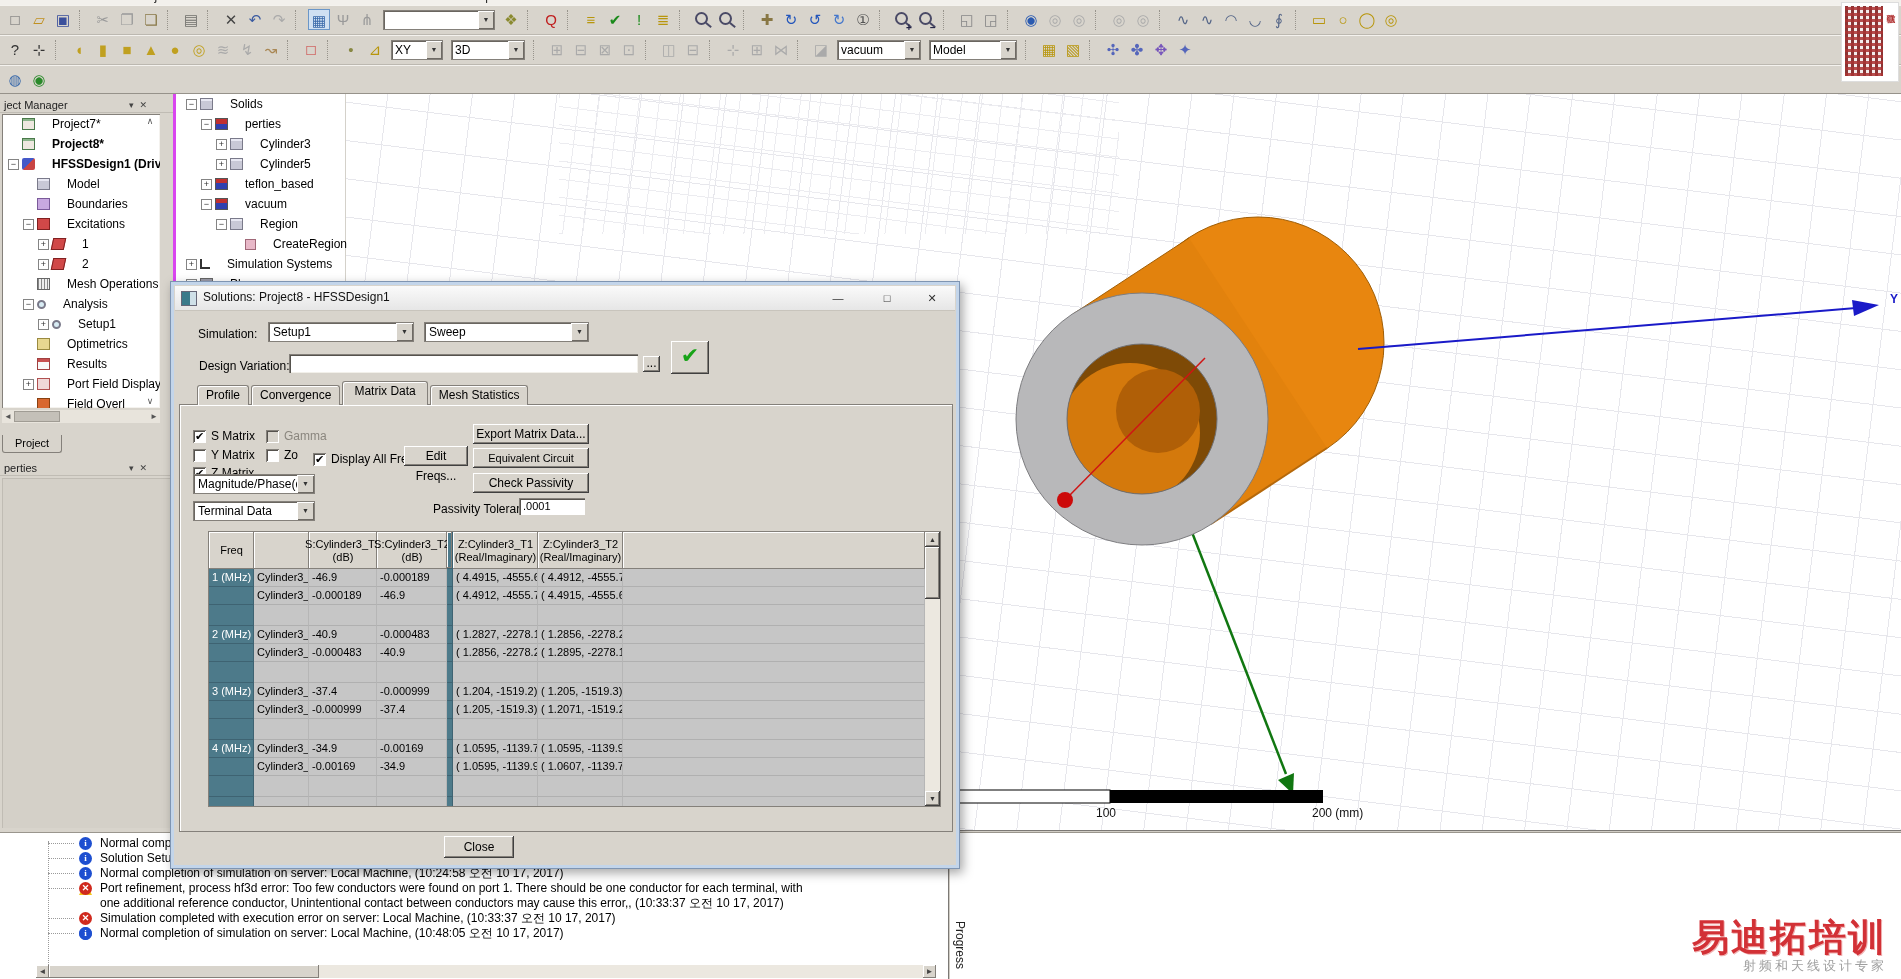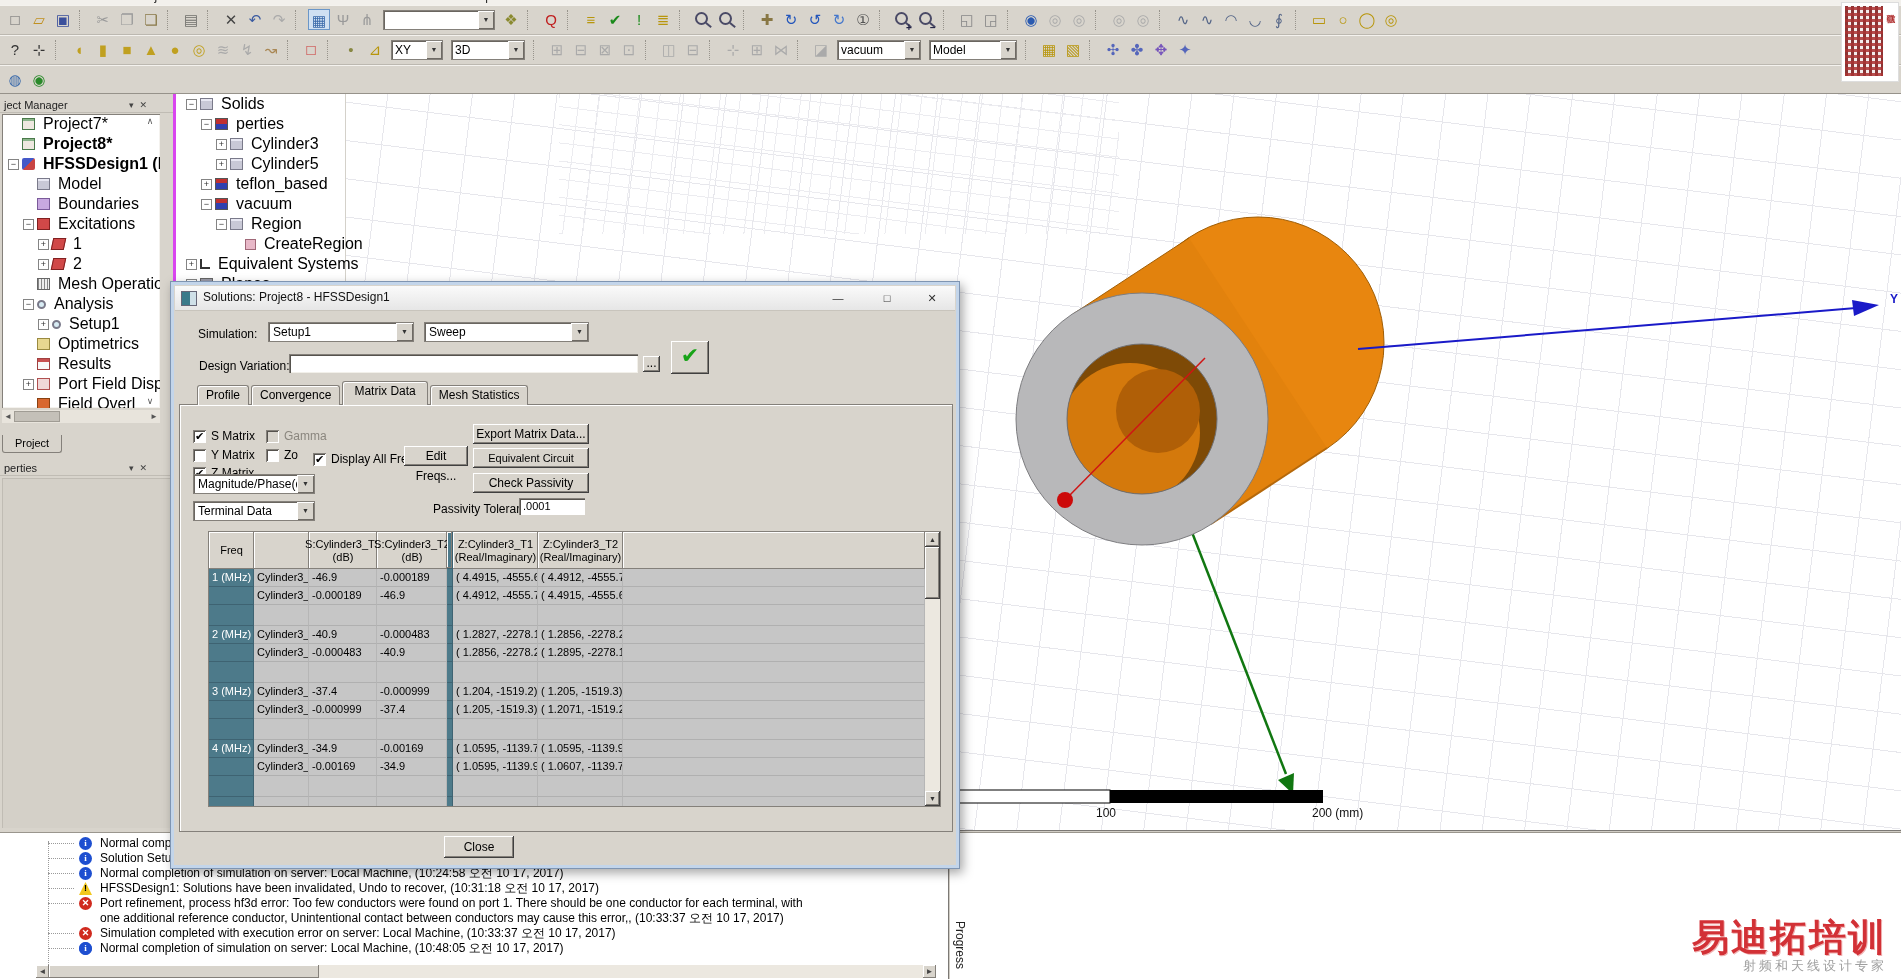--- a/index.html
+++ b/index.html
@@ -31,21 +31,21 @@
   #qr .txt{writing-mode:vertical-rl;font-size:9px;color:#b03030;margin:4px 1px;}
   
   #leftcol{position:absolute;left:0;top:94px;width:176px;height:738px;background:#d8d4cc;
            border-right:3px solid #d946ef;box-sizing:border-box;}
   .ptitle{position:absolute;left:0;width:100%;height:16px;font-size:11px;line-height:16px;padding-left:4px;
           color:#222;box-sizing:border-box;background:#d8d4cc;border-bottom:1px solid #c0bcb4;}
   .ptitle .tbtns{position:absolute;right:20px;top:0;font-size:9px;color:#444;letter-spacing:6px;}
   #pmtree{position:absolute;left:2px;top:20px;width:158px;height:294px;background:#fff;overflow:hidden;
           box-shadow:inset 1px 1px 0 #84807a,inset -1px -1px 0 #f4f2ee;}
   .trow{display:flex;align-items:center;height:20px;white-space:nowrap;}
-  .trow .lbl{font-size:16px;padding-left:8px;}
+  .trow .lbl{font-size:12px;padding-left:17px;}
   .trow .lbl.b{font-weight:bold;}
   .ebox{width:9px;height:9px;border:1px solid #848484;background:#fff;font-size:9px;line-height:8px;text-align:center;
         color:#333;flex:0 0 auto;margin-right:3px;box-sizing:content-box;}
   .espace{width:14px;flex:0 0 auto;}
   .tico{width:13px;height:12px;flex:0 0 auto;display:inline-block;box-sizing:border-box;}
   .ti-project{background:#eee8e0;border:1px solid #4a7a4a;box-shadow:inset 0 2px 0 #8ab48a;}
   .ti-design{background:linear-gradient(135deg,#4458c8 0 50%,#c84444 50% 100%);border-radius:2px;}
   .ti-model,.mi-cube{background:#c9c9d6;border:1px solid #7a7a8a;box-shadow:inset 0 2px 0 #e8e8f2;}
   .ti-boundaries{background:#c8a8e0;border:1px solid #7a5a9a;}
   .ti-excitations{background:#d04848;border:1px solid #802020;}
@@ -459,21 +459,21 @@
           <span class="lbl">Region</span>
         </div>
         <div class="trow" style="padding-left: 55px;">
           <span class="espace"></span>
           <span class="tico mi-command"></span>
           <span class="lbl">CreateRegion</span>
         </div>
         <div class="trow" style="padding-left: 10px;">
           <span class="ebox">+</span>
           <span class="tico mi-cs"></span>
-          <span class="lbl">Equivalent Systems</span>
+          <span class="lbl">Simulation Systems</span>
         </div>
         <div class="trow" style="padding-left: 10px;">
           <span class="ebox">+</span>
           <span class="tico mi-planes"></span>
           <span class="lbl">Planes</span>
         </div>
       </div>
     <svg id="scene" width="1725" height="736" viewBox="0 0 1725 736">
 
       <line x1="984" y1="356" x2="1110" y2="680" stroke="#117711" stroke-width="2.5"></line>
@@ -509,21 +509,21 @@
     <div class="scalelabel" style="left:1136px;top:712px;">200 (mm)</div>
     <div id="ylabel">Y</div>
   </div>
 
   <div id="messages">
     <div id="msgguide"></div>
     <div id="msgrows" style="padding-top:3px;">
         <div class="mrow2"><span class="stub"></span><span class="mi info">i</span><span class="mtext">Normal completi</span></div>
         <div class="mrow2"><span class="stub"></span><span class="mi info">i</span><span class="mtext">Solution Setup 'S</span></div>
         <div class="mrow2"><span class="stub"></span><span class="mi info">i</span><span class="mtext">Normal completion of simulation on server: Local Machine, (10:24:58 오전  10 17, 2017)</span></div>
-        <div class="mrow2"><span class="stub"></span><span class="mi warn">!</span><span class="mtext">HFSSDesign1: Solutions have been invalidated, Undo to recover, (10:31:18 오전  10 17, 2017)</span></div>
+        <div class="mrow2"><span class="stub"></span><span class="mi warn">!</span></div>
         <div class="mrow2"><span class="stub"></span><span class="mi err">✕</span><span class="mtext">Port refinement, process hf3d error: Too few conductors were found on port 1.  There should be one conductor for each terminal, with one additional reference conductor,  Unintentional contact between conductors may cause this error,, (10:33:37 오전  10 17, 2017)</span></div>
         <div class="mrow2"><span class="stub"></span><span class="mi err">✕</span><span class="mtext">Simulation completed with execution error on server: Local Machine, (10:33:37 오전  10 17, 2017)</span></div>
         <div class="mrow2"><span class="stub"></span><span class="mi info">i</span></div>
         <div class="mrow2"><span class="stub"></span><span class="mi info">i</span><span class="mtext">Normal completion of simulation on server: Local Machine, (10:48:05 오전  10 17, 2017)</span></div>
       </div>
     <div id="mhscroll">
       <span class="arr">◄</span>
       <span class="thumb"></span>
       <span class="arr" style="margin-left:auto;">►</span>
     </div>

